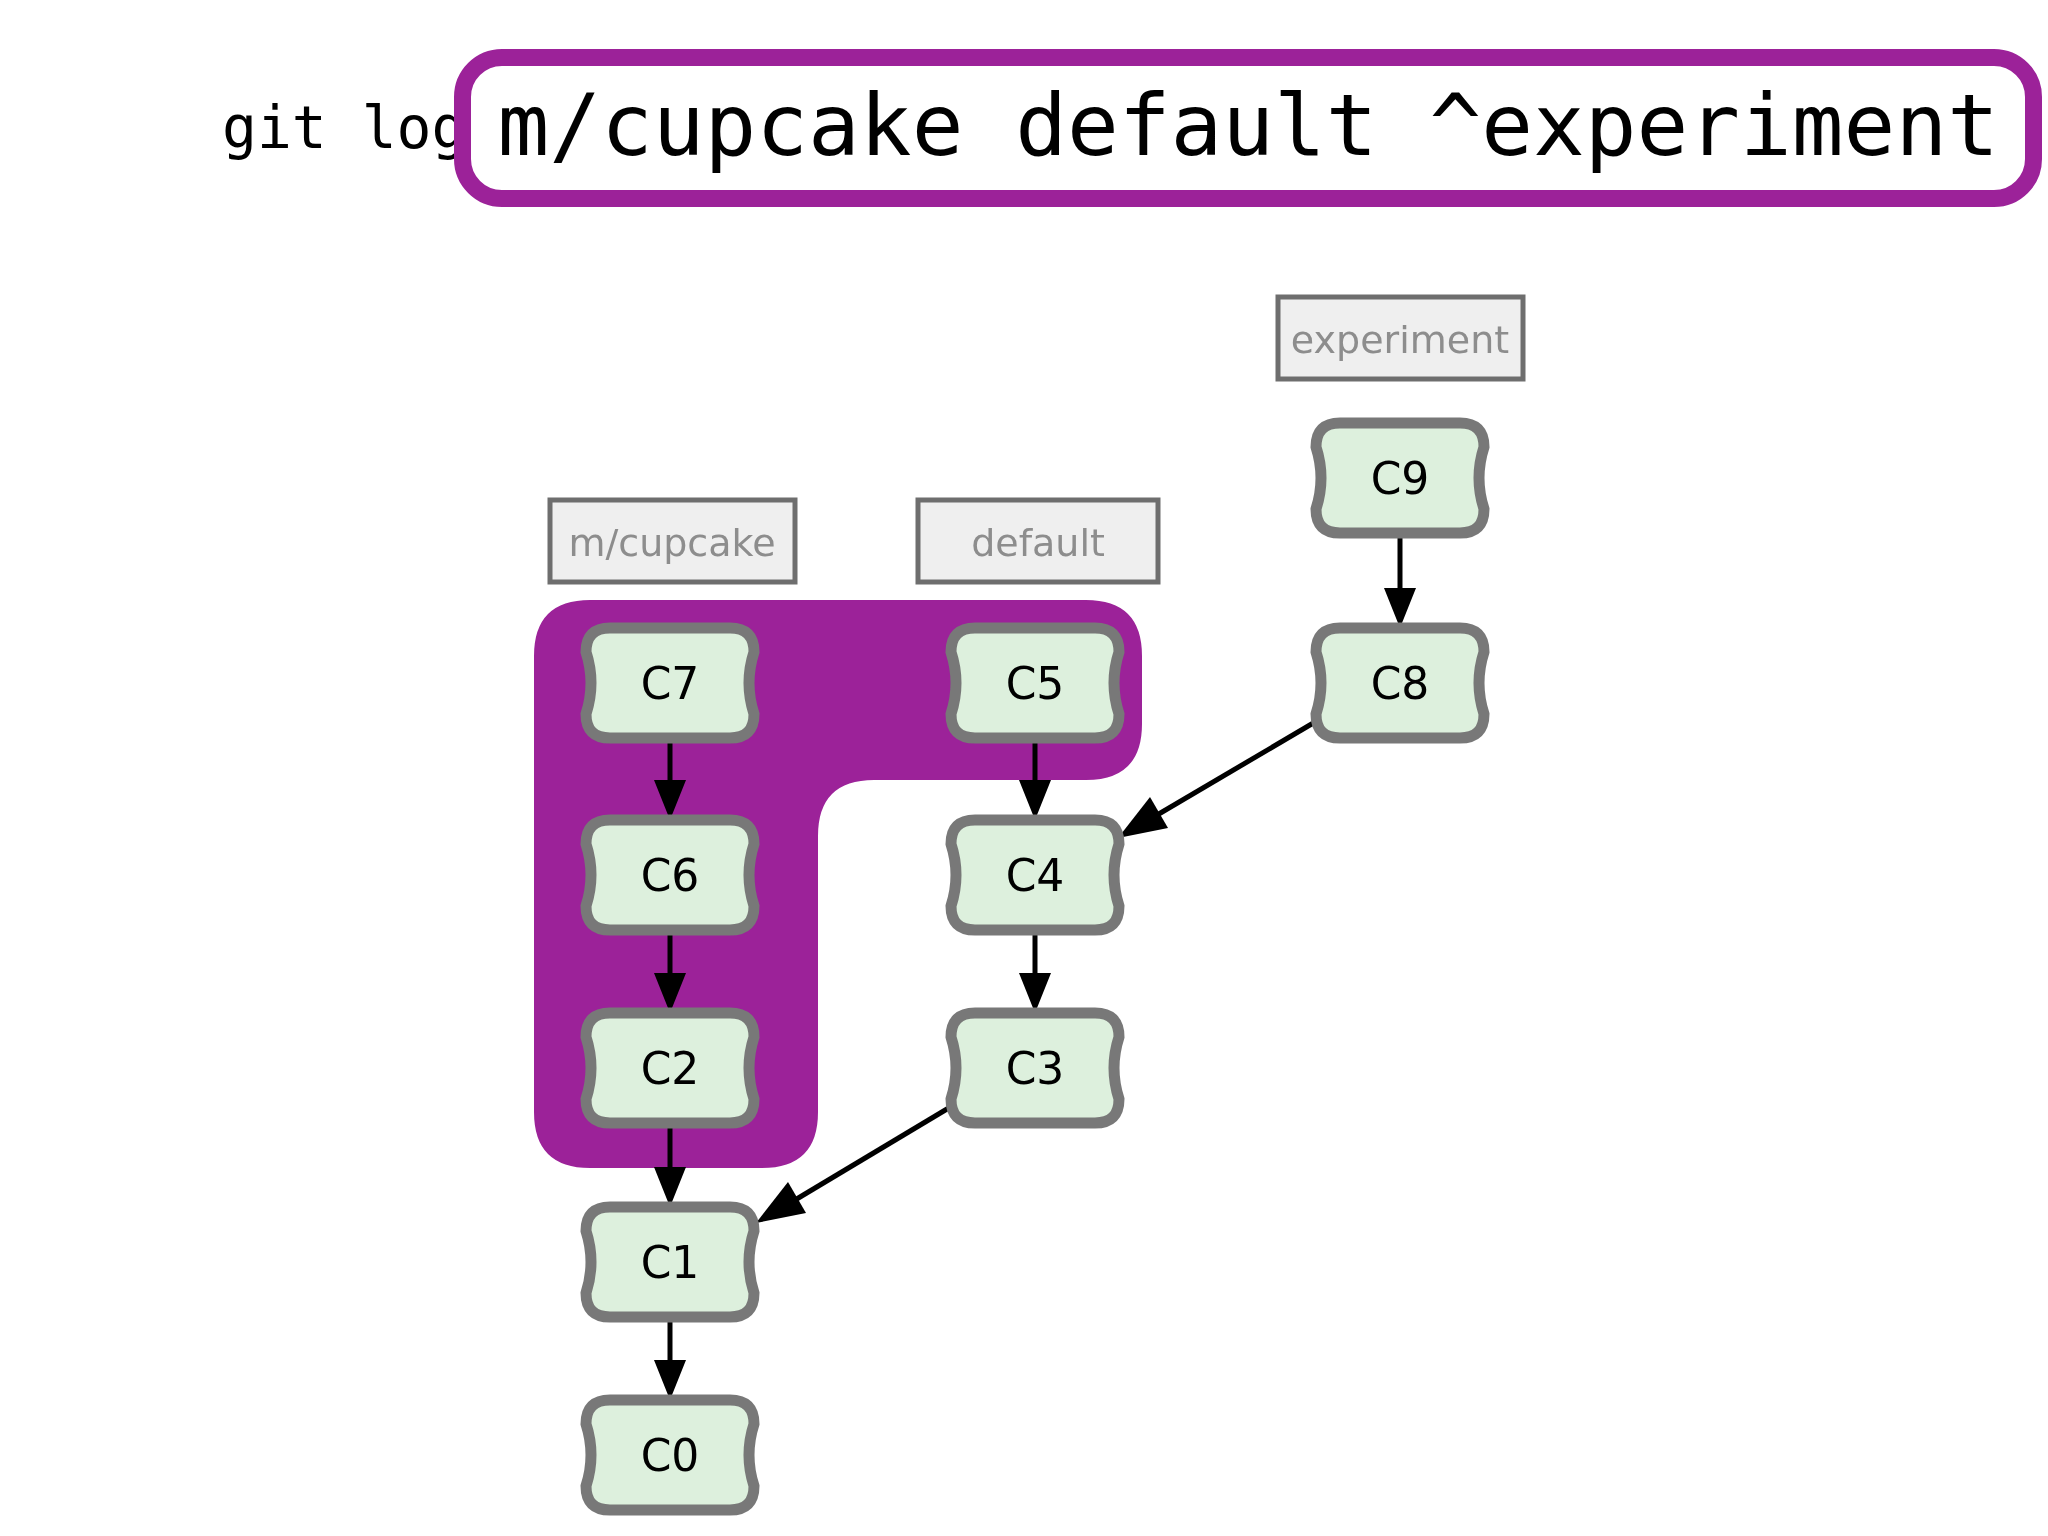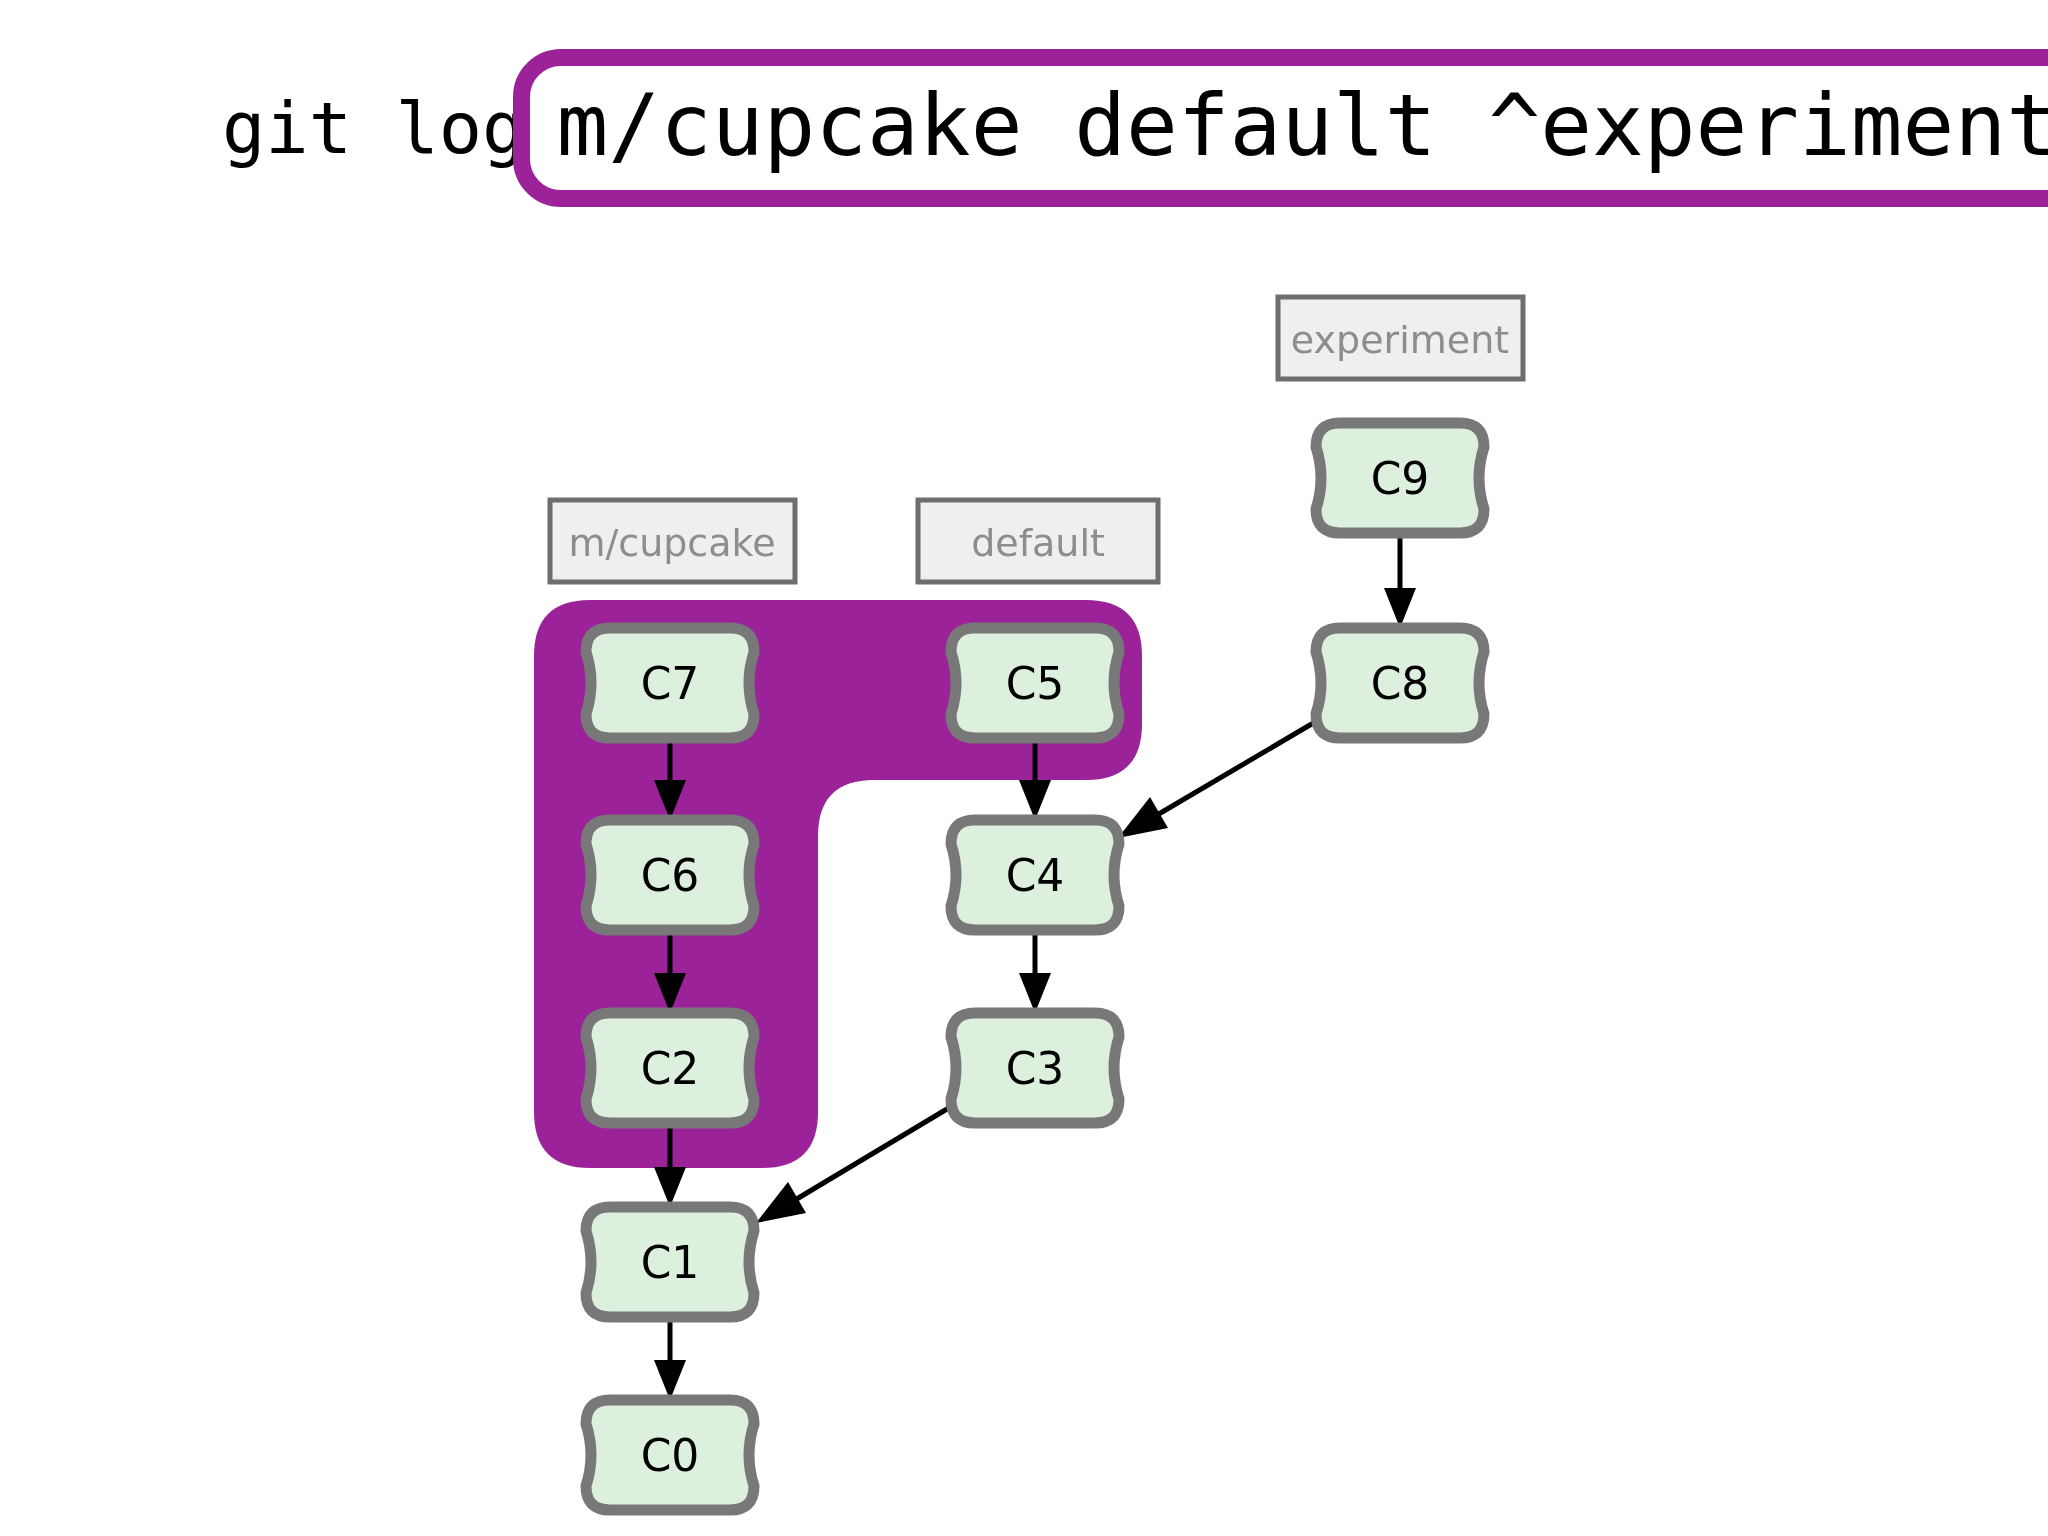--- a/index.html
+++ b/index.html
@@ -21,21 +21,21 @@
     left: 0;
     top: 58px;
     width: 2048px;
     height: 140px;
     display: flex;
     align-items: center;
     white-space: pre;
   }
   #command-prefix {
     font-family: "DejaVu Sans Mono", monospace;
-    font-size: 72px;
+    font-size: 58px;
     line-height: 1;
     color: #000000;
     margin-left: 222px;
     letter-spacing: 0px;
   }
   #command-highlight {
     font-family: "DejaVu Sans Mono", monospace;
     font-size: 86px;
     line-height: 1;
     color: #000000;

